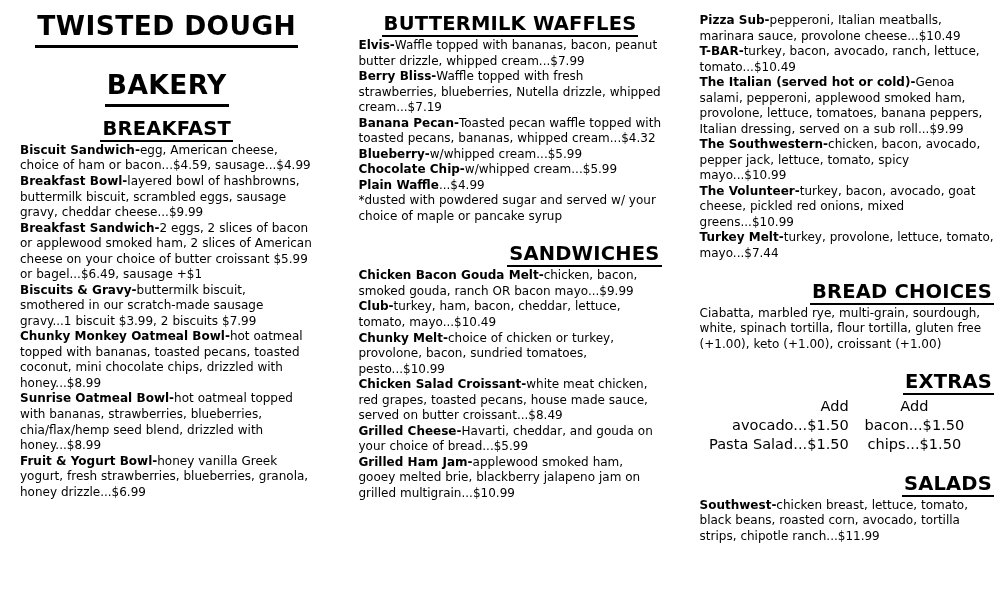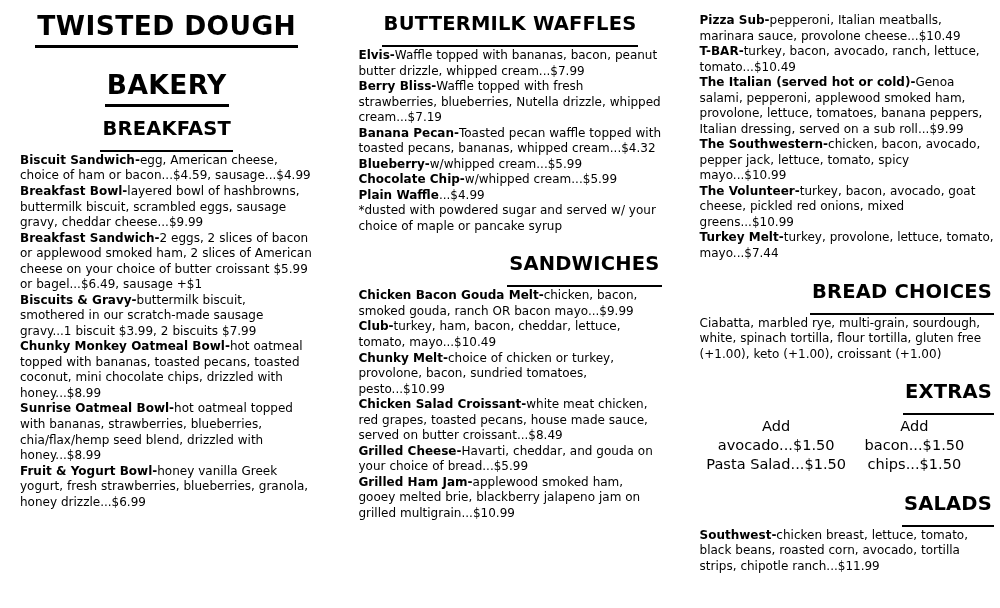--- a/index.html
+++ b/index.html
@@ -36,41 +36,41 @@
   .section-head {
     text-align:center;
     font-size:19.5px;
     font-weight:bold;
     letter-spacing:0.2px;
     margin:10px 0 1px 0;
   }
   .section-head span {
     display:inline-block;
     border-bottom:2.5px solid #000;
-    padding:0 2px 10px 2px;
+    padding:0 2px 0 2px;
   }
   .section-head.tight { margin-top:18px;text-align:right; }
 
   .item {
     font-size:12px;
     line-height:1.295;
     margin:0 0 0 0;
     text-align:left;
     word-spacing:0.1px;
   }
   .item b { font-weight:bold; }
 
   .extras-grid {
     display:grid;
     grid-template-columns:1fr 1fr;
     font-size:14.55px;
     line-height:1.32;
     padding-left:4px;
   }
-  .extras-grid .cell-l { text-align:center; }
+  .extras-grid .cell-l { text-align:right; }
   .extras-grid .cell-r { text-align:center; padding-right:14px; }
 </style>
 </head>
 <body>
 
 <div id="menu">
 
   <div class="column col-1">
 
     <div class="brand">

